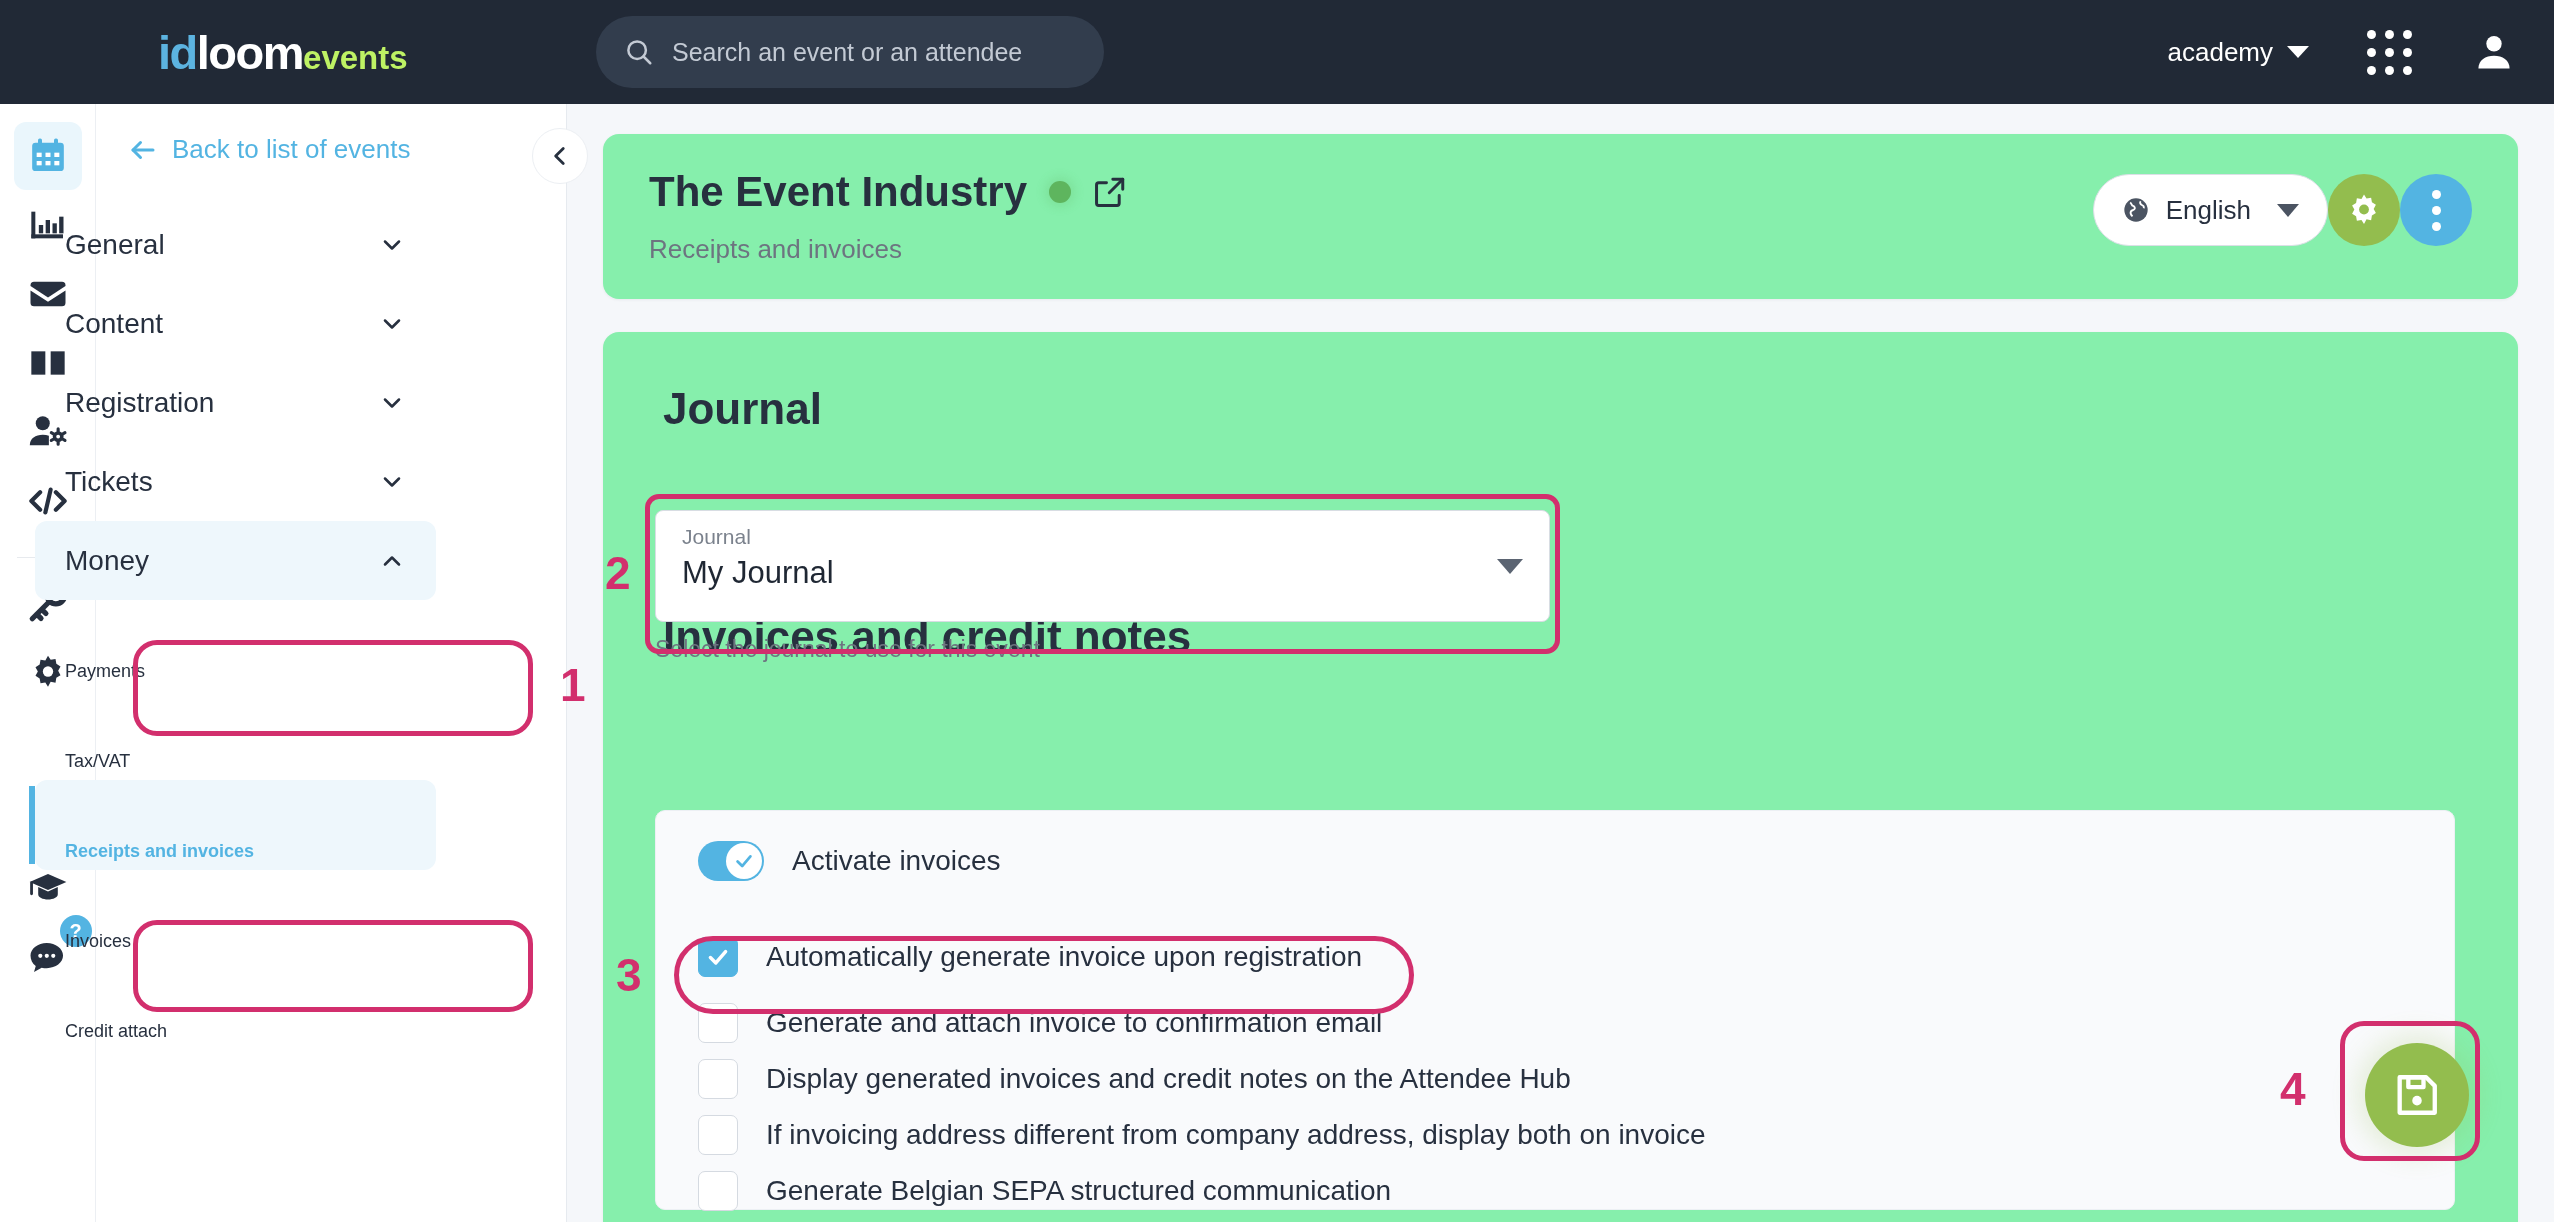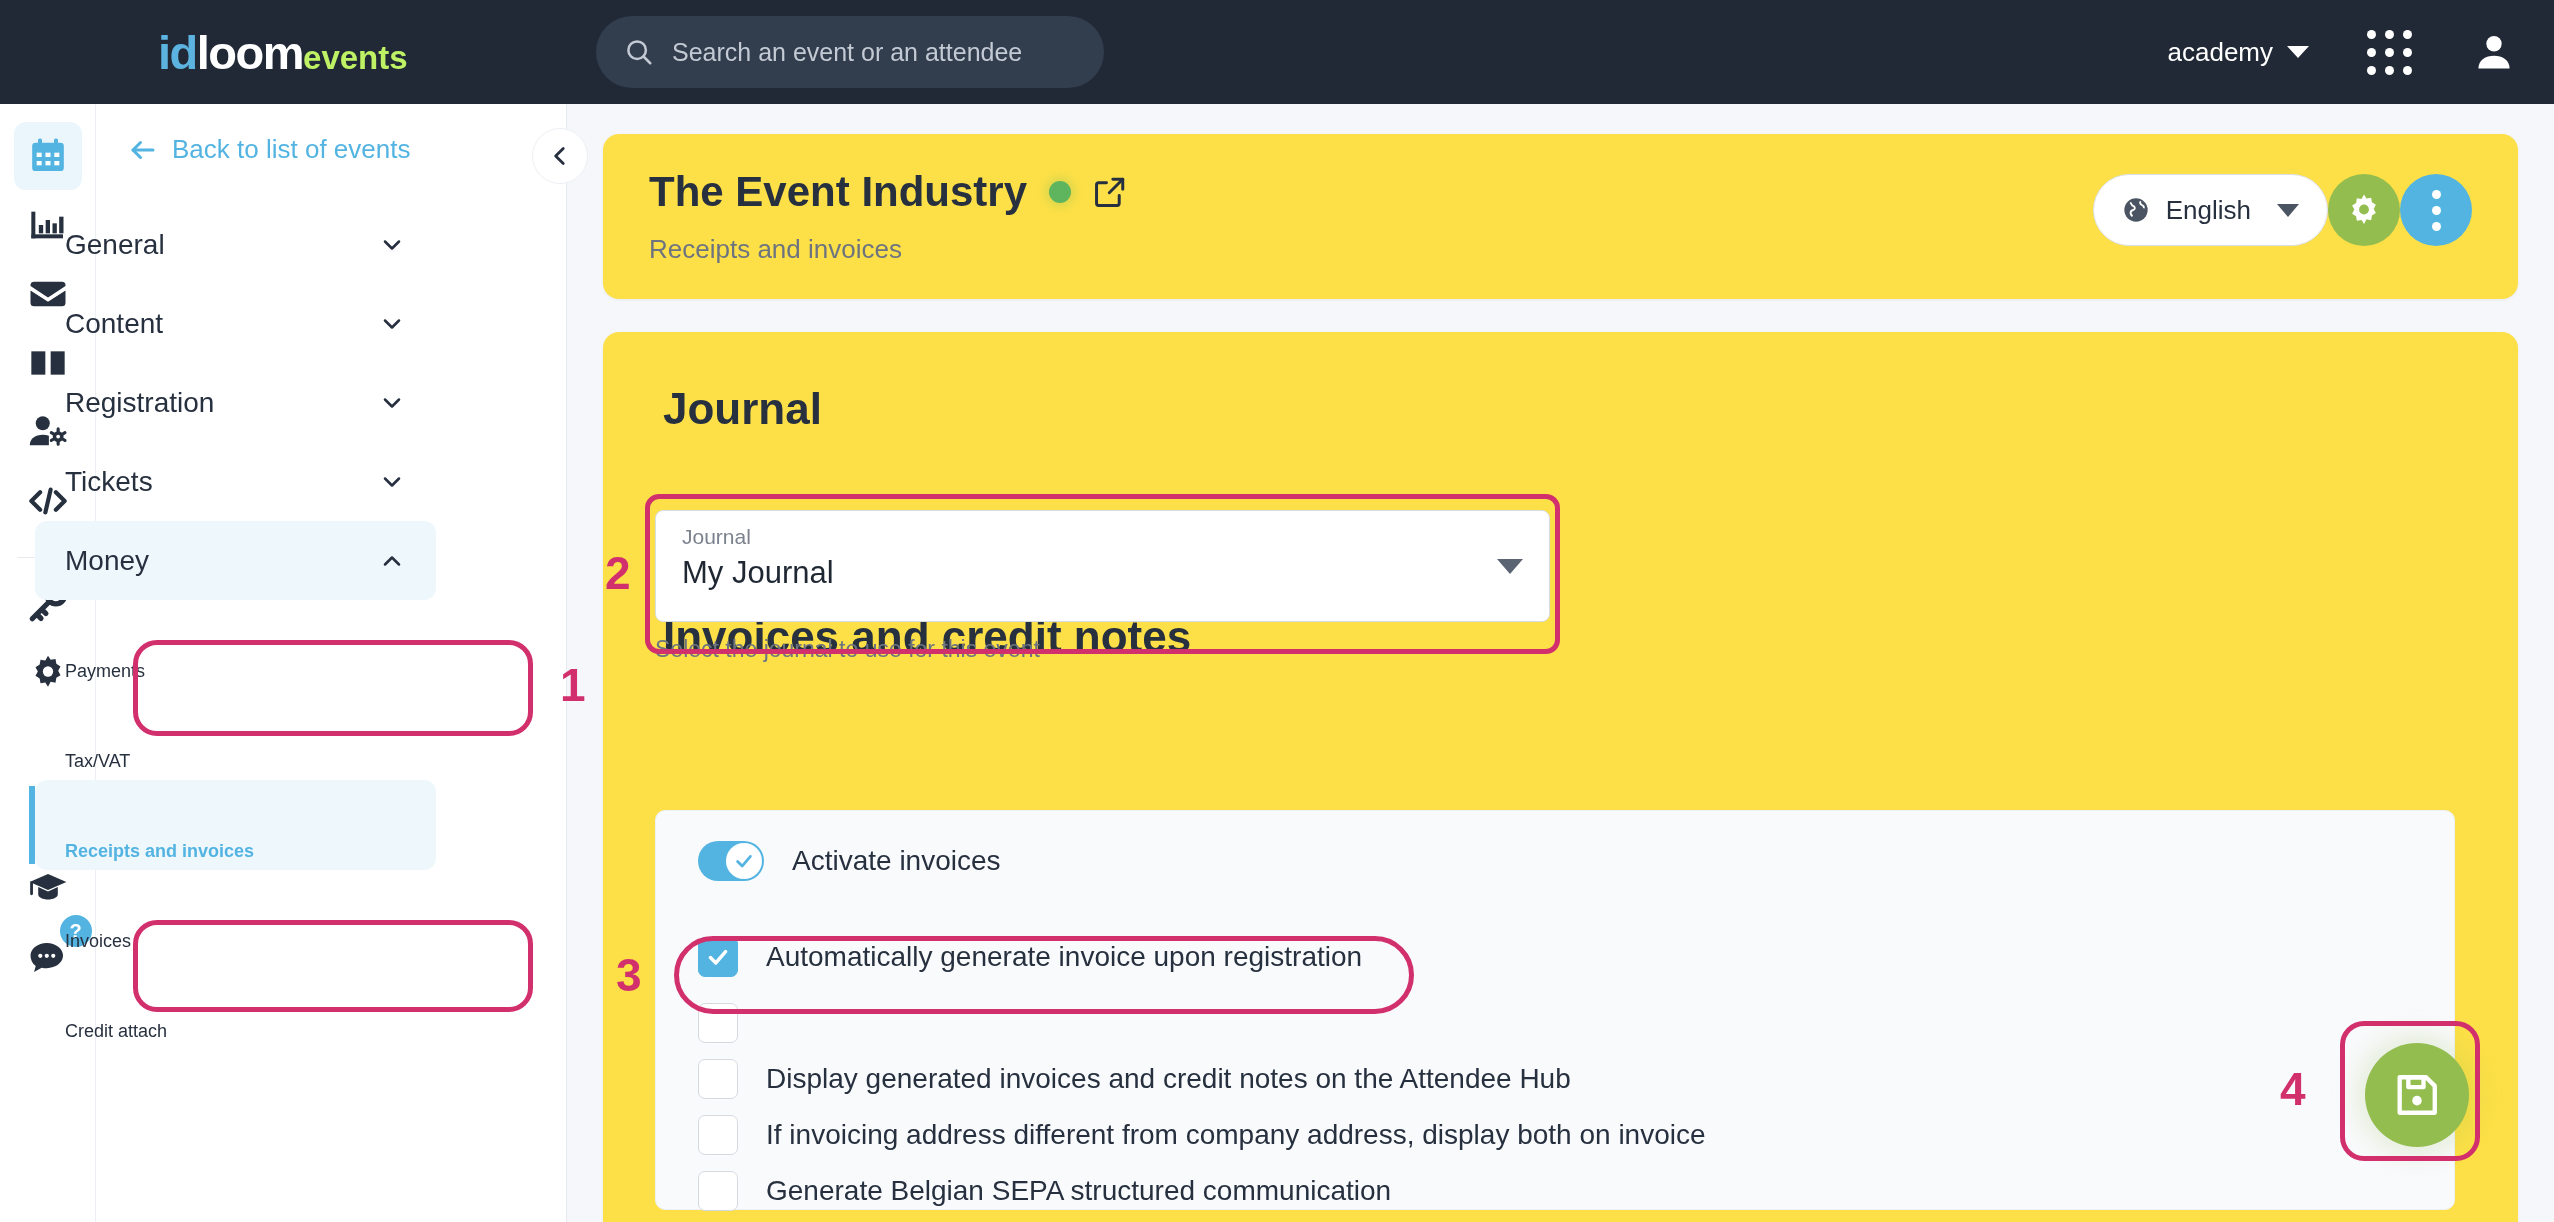--- a/index.html
+++ b/index.html
@@ -142,21 +142,21 @@
   }
   .stepnum {
     position: absolute; color: #d22f6d;
     font-size: 46px; font-weight: bold; z-index: 30;
     font-family: "Liberation Sans", sans-serif;
   }
 
   
   .main { position: absolute; top: 104px; left: 567px; width: 1987px; height: 1118px; background: #f5f7fa; overflow: hidden;}
   .card {
-    background: #fde047; border-radius: 16px;
+    background: #86efac; border-radius: 16px;
     box-shadow: 0 1px 3px rgba(20,30,50,.06);
   }
   .headcard {
     position: absolute; top: 30px; left: 36px;
     width: 1915px; height: 165px;
     padding: 34px 46px;
   }
   .evtitle {
     font-size: 42px; font-weight: bold; color: #27303f;
     display: flex; align-items: center; gap: 22px;
@@ -507,20 +507,21 @@
     <span class="cb on">
       <svg width="26" height="26" viewBox="0 0 24 24" fill="none" stroke="#ffffff" stroke-width="3.2" stroke-linecap="round" stroke-linejoin="round">
           <polyline points="5,12.5 10,17.5 19,7"></polyline>
         </svg>
     </span>
     <span class="rowlabel">Automatically generate invoice upon registration</span>
   </div>
 
   <div class="row" style="height:56px">
     <span class="cb"></span>
+    <span class="rowlabel">Generate and attach invoice to confirmation email</span>
   </div>
   <div class="row" style="height:56px">
     <span class="cb"></span>
     <span class="rowlabel">Display generated invoices and credit notes on the Attendee Hub</span>
   </div>
   <div class="row" style="height:56px">
     <span class="cb"></span>
     <span class="rowlabel">If invoicing address different from company address, display both on invoice</span>
   </div>
   <div class="row" style="height:56px">

